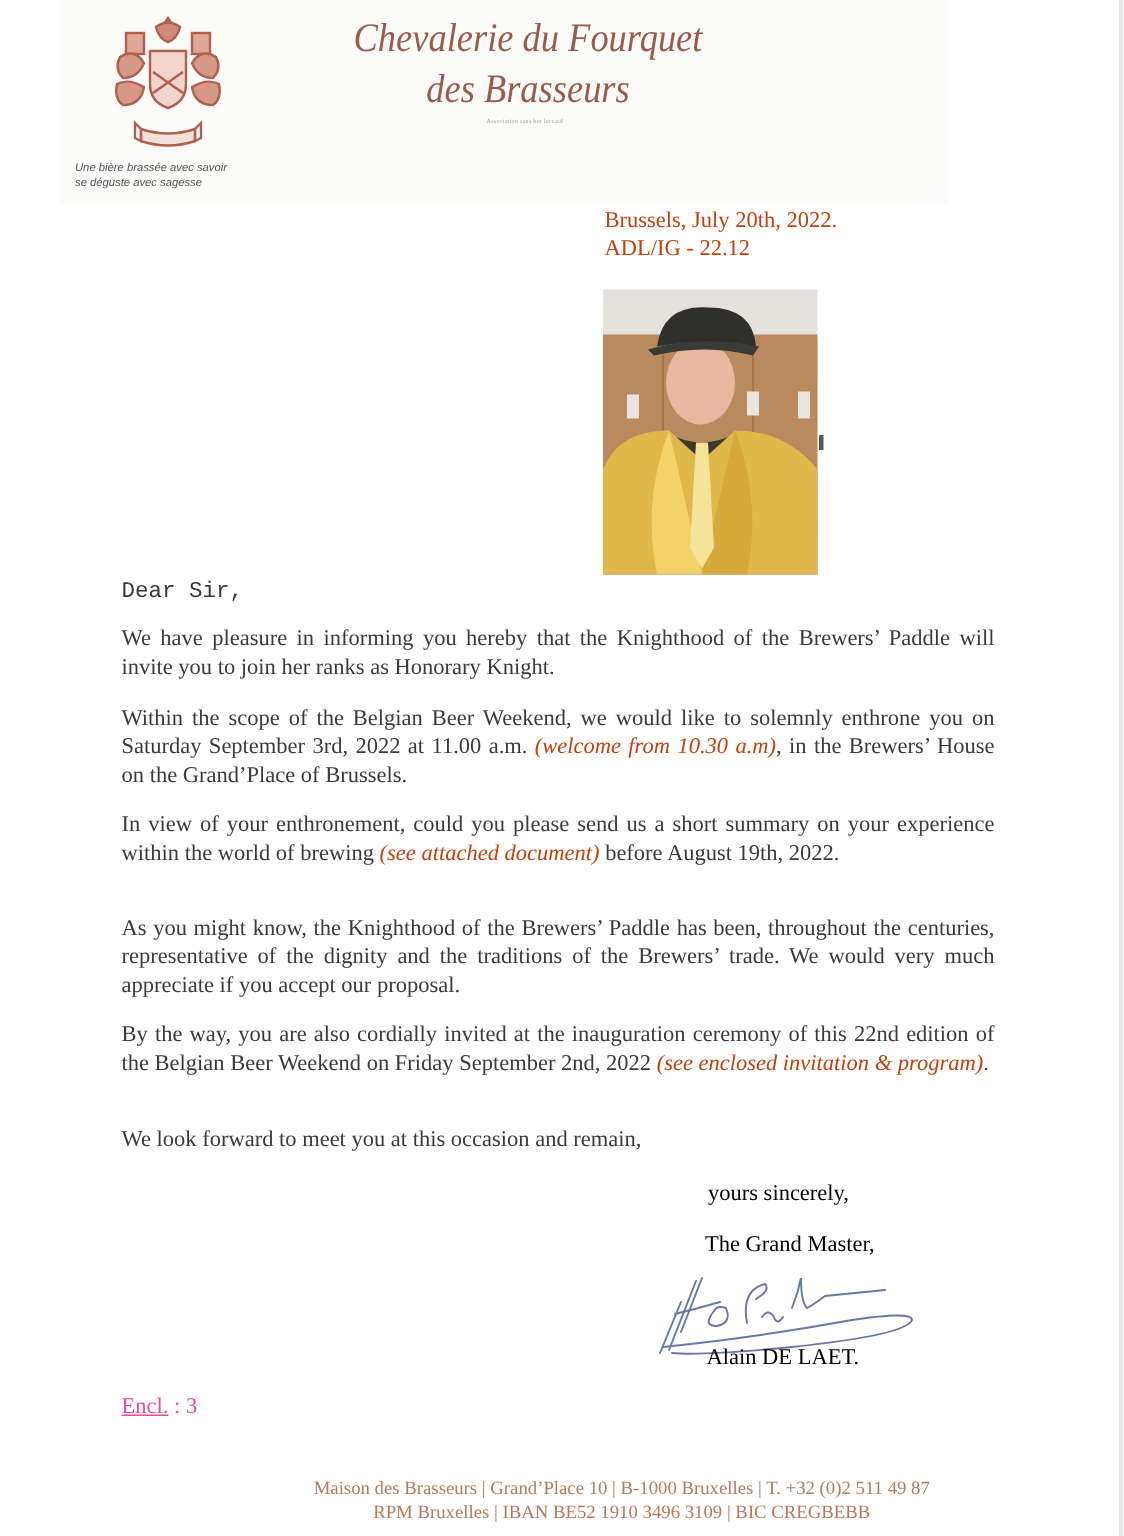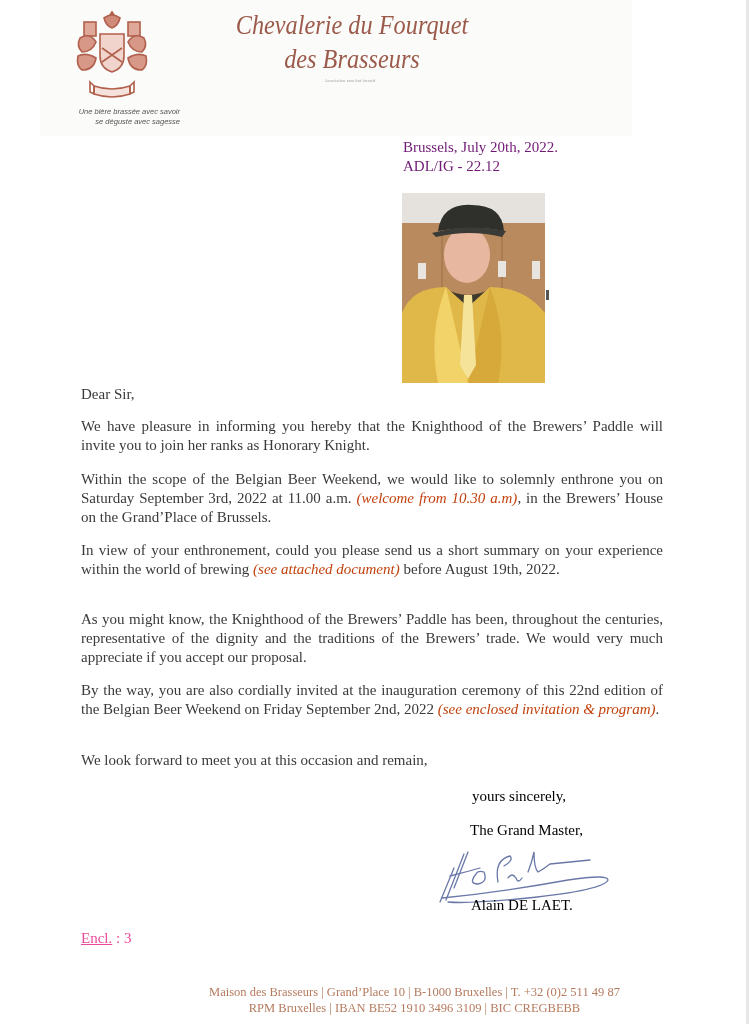--- a/index.html
+++ b/index.html
@@ -9,35 +9,35 @@
     }
     .header-block {
       position: absolute; left: 40px; top: 0; width: 592px; height: 136px;
       background: #fbfbfa;
     }
     .right-edge {
       position: absolute; right: 0; top: 0; width: 3px; height: 1024px; background: #e8e8e8;
     }
     .logo { position: absolute; left: 72px; top: 8px; width: 80px; height: 95px; }
     .motto {
-      position: absolute; left: 50px; top: 107px; width: 130px; text-align: right;
+      position: absolute; left: 50px; top: 107px; width: 130px; text-align: left;
       font-family: "Liberation Sans", "DejaVu Sans", sans-serif; font-style: italic;
       font-size: 7.5px; line-height: 10px; color: #555;
     }
     .org-title {
       position: absolute; left: 222px; top: 8px; width: 260px; text-align: center;
       font-style: italic; color: #9b5a4a; font-size: 27px; line-height: 34px;
       transform: scaleX(0.9); transform-origin: center;
     }
     .org-sub {
       position: absolute; left: 270px; top: 78px; width: 160px; text-align: center;
       font-size: 4px; color: #999; letter-spacing: 0.2px;
     }
     .date-block {
-      position: absolute; left: 403px; top: 138px; font-size: 15px; line-height: 19px; color: #701a75;
+      position: absolute; left: 403px; top: 138px; font-size: 15px; line-height: 19px; color: #c2410c;
     }
     .photo {
       position: absolute; left: 402px; top: 193px; width: 143px; height: 190px; overflow: hidden;
       background: linear-gradient(180deg, #e6e3df 0%, #e6e3df 16%, #b5875c 17%, #c39872 60%, #a8784c 100%);
     }
     .photo-mark {
       position: absolute; left: 546px; top: 290px; width: 3px; height: 10px; background: #555;
     }
     .body-text {
       position: absolute; left: 81px; width: 582px; font-size: 15px; line-height: 19px;
@@ -109,21 +109,21 @@
     <path d="M30 40 q34 -10 74 -2 l-4 6 q-32 -8 -66 0z" fill="#3a3a36"></path>
     <path d="M42 95 q24 14 48 0 l6 10 q-30 12 -60 0z" fill="#3c3a2c"></path>
     <path d="M0 120 q10 -26 44 -26 l22 20 l22 -20 q34 0 55 26 v70 h-143z" fill="#e0b84a"></path>
     <path d="M44 94 l22 96 l-30 0 q-10 -50 8 -96z" fill="#f2d36a"></path>
     <path d="M88 94 l-22 96 l30 0 q10 -50 -8 -96z" fill="#d6a93a"></path>
     <path d="M62 102 l8 0 l4 70 l-8 14 l-8 -14z" fill="#f5e39a"></path>
   </svg>
 </div>
 <div class="photo-mark"></div>
 
-<div class="body-text" style="top:385px;">Dear Sir,</div>
+<div class="body-text" style="top:385px;font-family:Liberation Mono, monospace;">Dear Sir,</div>
 
 <div class="body-text" style="top:417px;">We have pleasure in informing you hereby that the Knighthood of the Brewers’ Paddle will invite you to join her ranks as Honorary Knight.</div>
 
 <div class="body-text" style="top:470px;">
   <span>Within the scope of the Belgian Beer Weekend, we would like to solemnly enthrone you on Saturday September 3rd, 2022 at 11.00 a.m. </span><i>(welcome from 10.30 a.m)</i><span>, in the Brewers’ House on the Grand’Place of Brussels.</span>
 </div>
 
 <div class="body-text" style="top:541px;">
   <span>In view of your enthronement, could you please send us a short summary on your experience within the world of brewing </span><i>(see attached document)</i><span> before August 19th, 2022.</span>
 </div>

